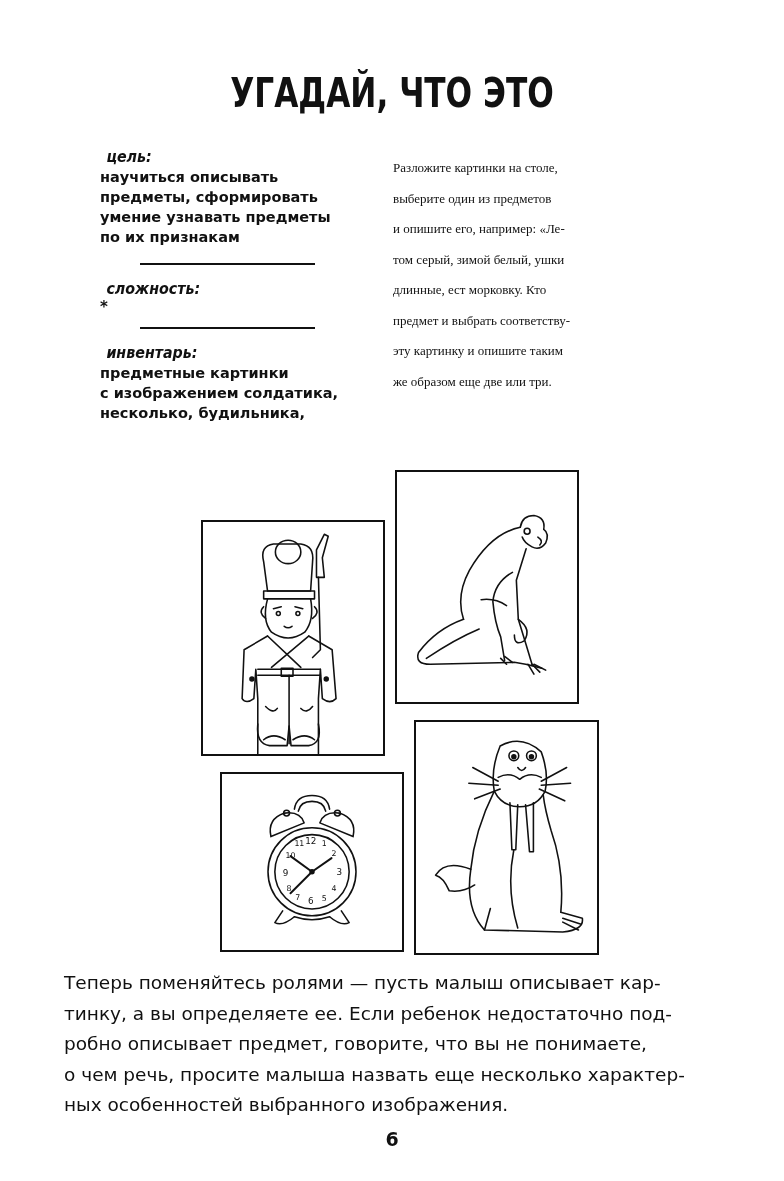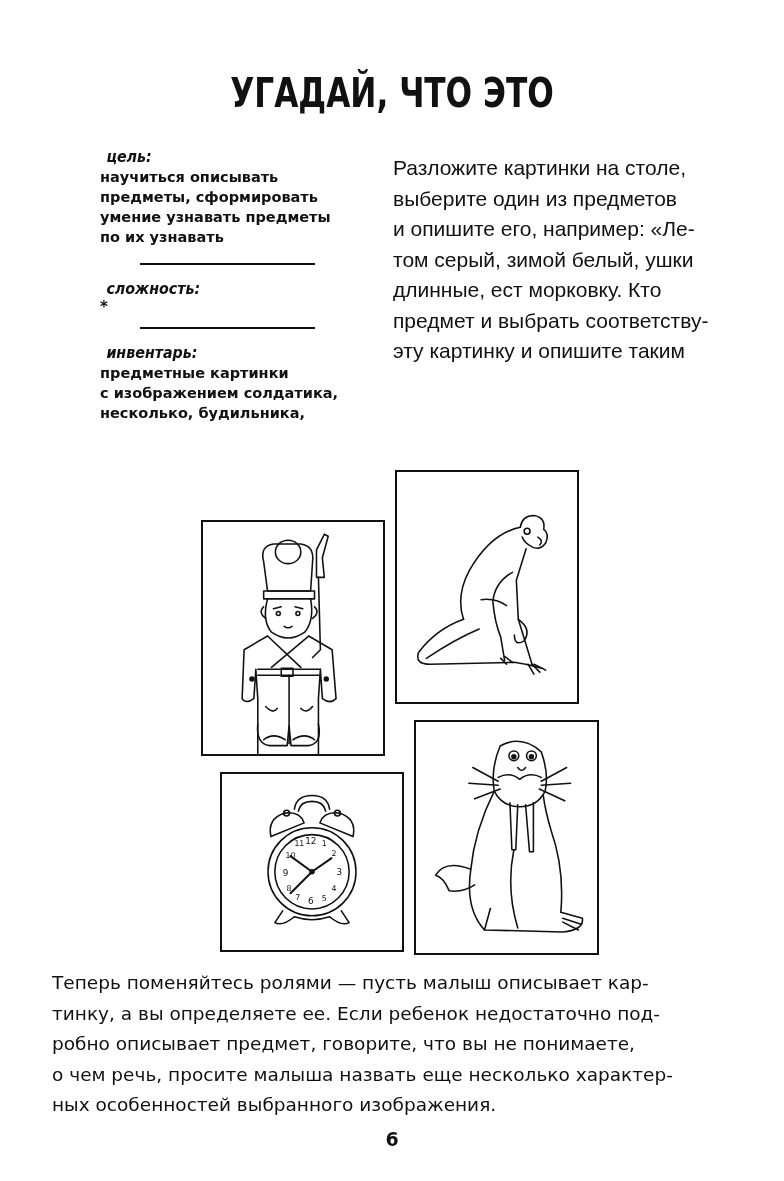--- a/index.html
+++ b/index.html
@@ -8,41 +8,41 @@
   .title { position: absolute; left: 0; width: 784px; top: 70px; text-align: center;
            font-family: "DejaVu Sans", sans-serif; font-weight: bold; font-size: 40px;
            letter-spacing: 0px; transform: scaleX(0.78); transform-origin: 392px 0; }
   .left-col { position: absolute; left: 100px; width: 255px; top: 147px; text-align: left;
               font-family: "DejaVu Sans", sans-serif; }
   .label { font-style: italic; font-weight: bold; font-size: 15px; line-height: 20px; transform: scaleX(0.95); }
   .value { font-weight: bold; font-size: 14.5px; line-height: 20px; margin-top: 0; }
   .divider { width: 175px; height: 2px; background: #111; margin: 16px auto 14px auto; }
   .star { font-weight: bold; font-size: 15px; line-height: 16px; }
   .right-col { position: absolute; left: 393px; width: 350px; top: 153px;
-               font-family: Liberation Sans, sans-serif; font-size: 21px; line-height: 30.5px; }
+               font-family: Liberation Serif, serif; font-size: 13px; line-height: 30.5px; }
   .right-col div, .bottom div { white-space: nowrap; }
   .frame { position: absolute; border: 2.5px solid #111; background: #fff; box-sizing: border-box; }
   .frame svg { position: absolute; left: 0; top: 0; width: 100%; height: 100%; }
-  .bottom { position: absolute; left: 52px; width: 670px; top: 968px;
+  .bottom { position: absolute; left: 64px; width: 670px; top: 968px;
             font-family: "DejaVu Sans", sans-serif; font-size: 18.5px; line-height: 30.5px; }
   .page-num { position: absolute; left: 0; width: 784px; top: 1128px; text-align: center;
               font-family: "DejaVu Sans", sans-serif; font-weight: bold; font-size: 19px; }
 </style>
 </head>
 <body>
 
 <div class="title">УГАДАЙ, ЧТО ЭТО</div>
 
 <div class="left-col">
   <div class="label">цель:</div>
   <div class="value">
     <div>научиться описывать</div>
     <div>предметы, сформировать</div>
     <div>умение узнавать предметы</div>
-    <div>по их узнавать</div>
+    <div>по их признакам</div>
   </div>
   <div class="divider"></div>
   <div class="label">сложность:</div>
   <div class="star">*</div>
   <div class="divider" style="margin-top:12px;"></div>
   <div class="label">инвентарь:</div>
   <div class="value">
     <div>предметные картинки</div>
     <div>с изображением солдатика,</div>
     <div>несколько, будильника,</div>
@@ -50,20 +50,21 @@
 </div>
 
 <div class="right-col">
   <div>Разложите картинки на столе,</div>
   <div>выберите один из предметов</div>
   <div>и опишите его, например: «Ле-</div>
   <div>том серый, зимой белый, ушки</div>
   <div>длинные, ест морковку. Кто</div>
   <div>предмет и выбрать соответству-</div>
   <div>эту картинку и опишите таким</div>
+  <div>же образом еще две или три.</div>
 </div>
 
 <div class="frame" style="left:201px; top:520px; width:184px; height:236px;">
   <svg viewBox="0 0 184 236" fill="none" stroke="#111" stroke-width="1.6" stroke-linejoin="round" stroke-linecap="round">
 
     <path d="M62 40 Q58 24 72 22 L100 22 Q114 24 112 40 L110 70 L66 70 Z"></path>
     <ellipse cx="87" cy="30" rx="13" ry="12"></ellipse>
     <path d="M62 70 L114 70 L114 78 L62 78 Z"></path>
 
     <path d="M116 28 L124 12 L128 14 L122 36 L124 56 L116 56 Z"></path>

